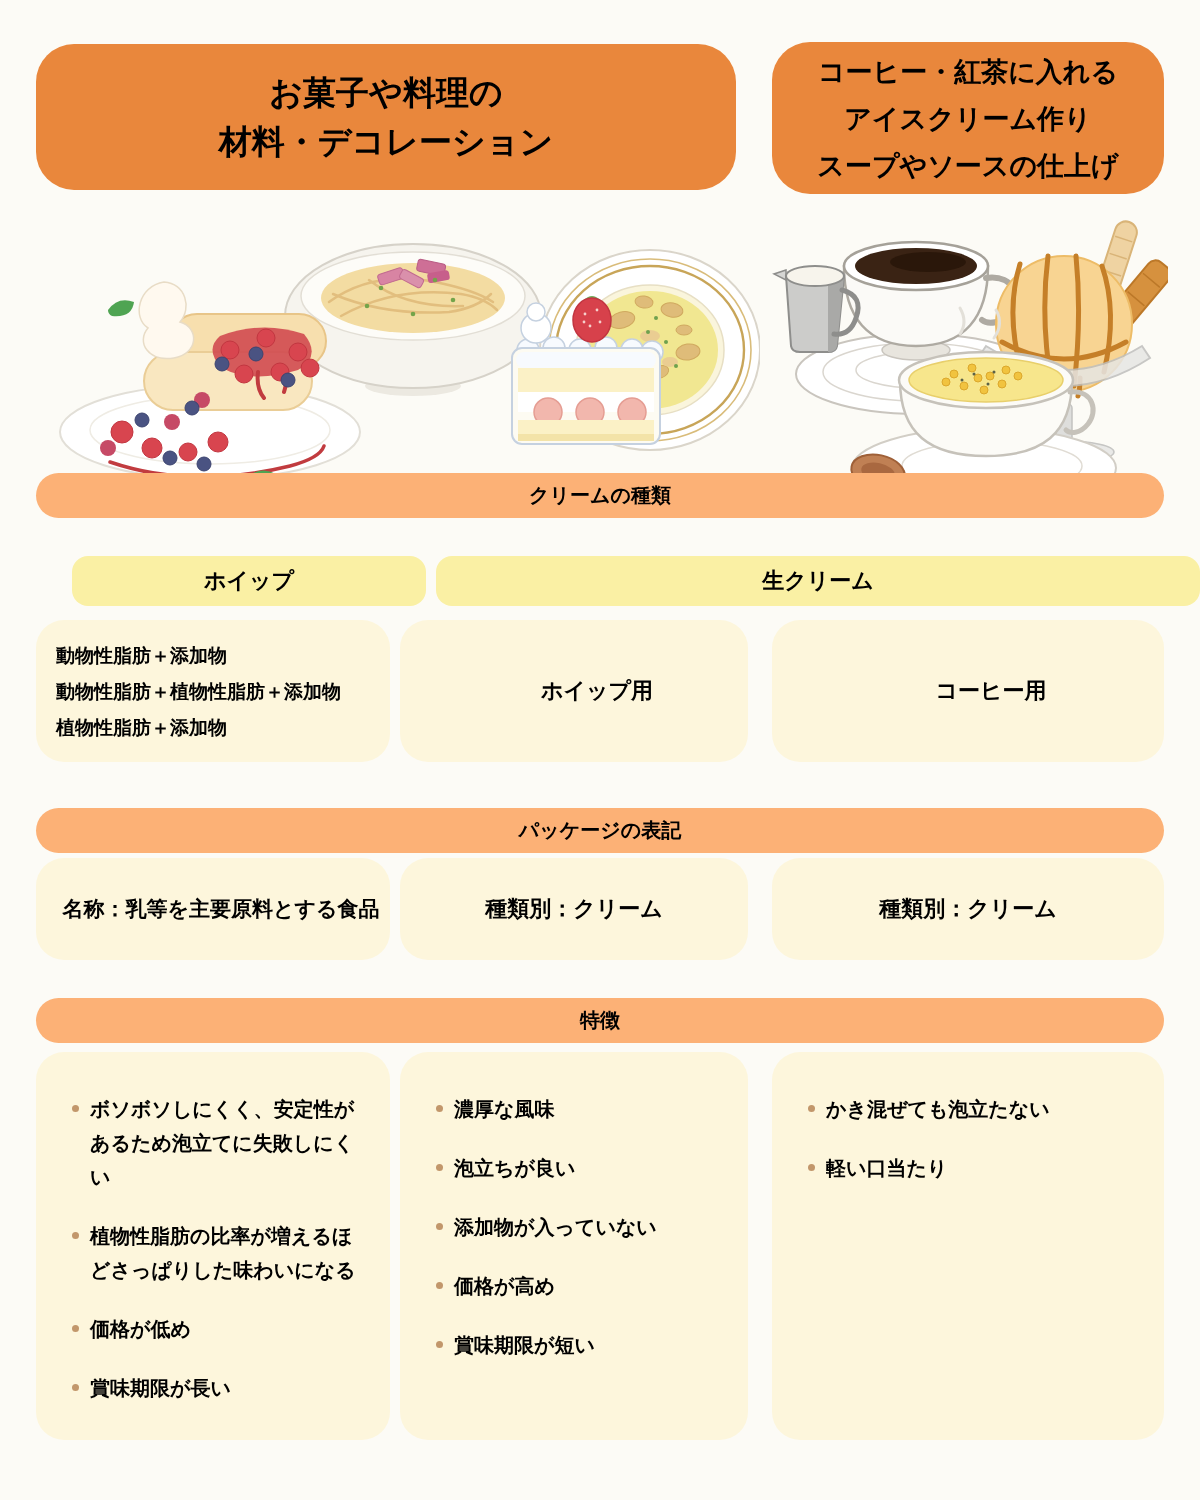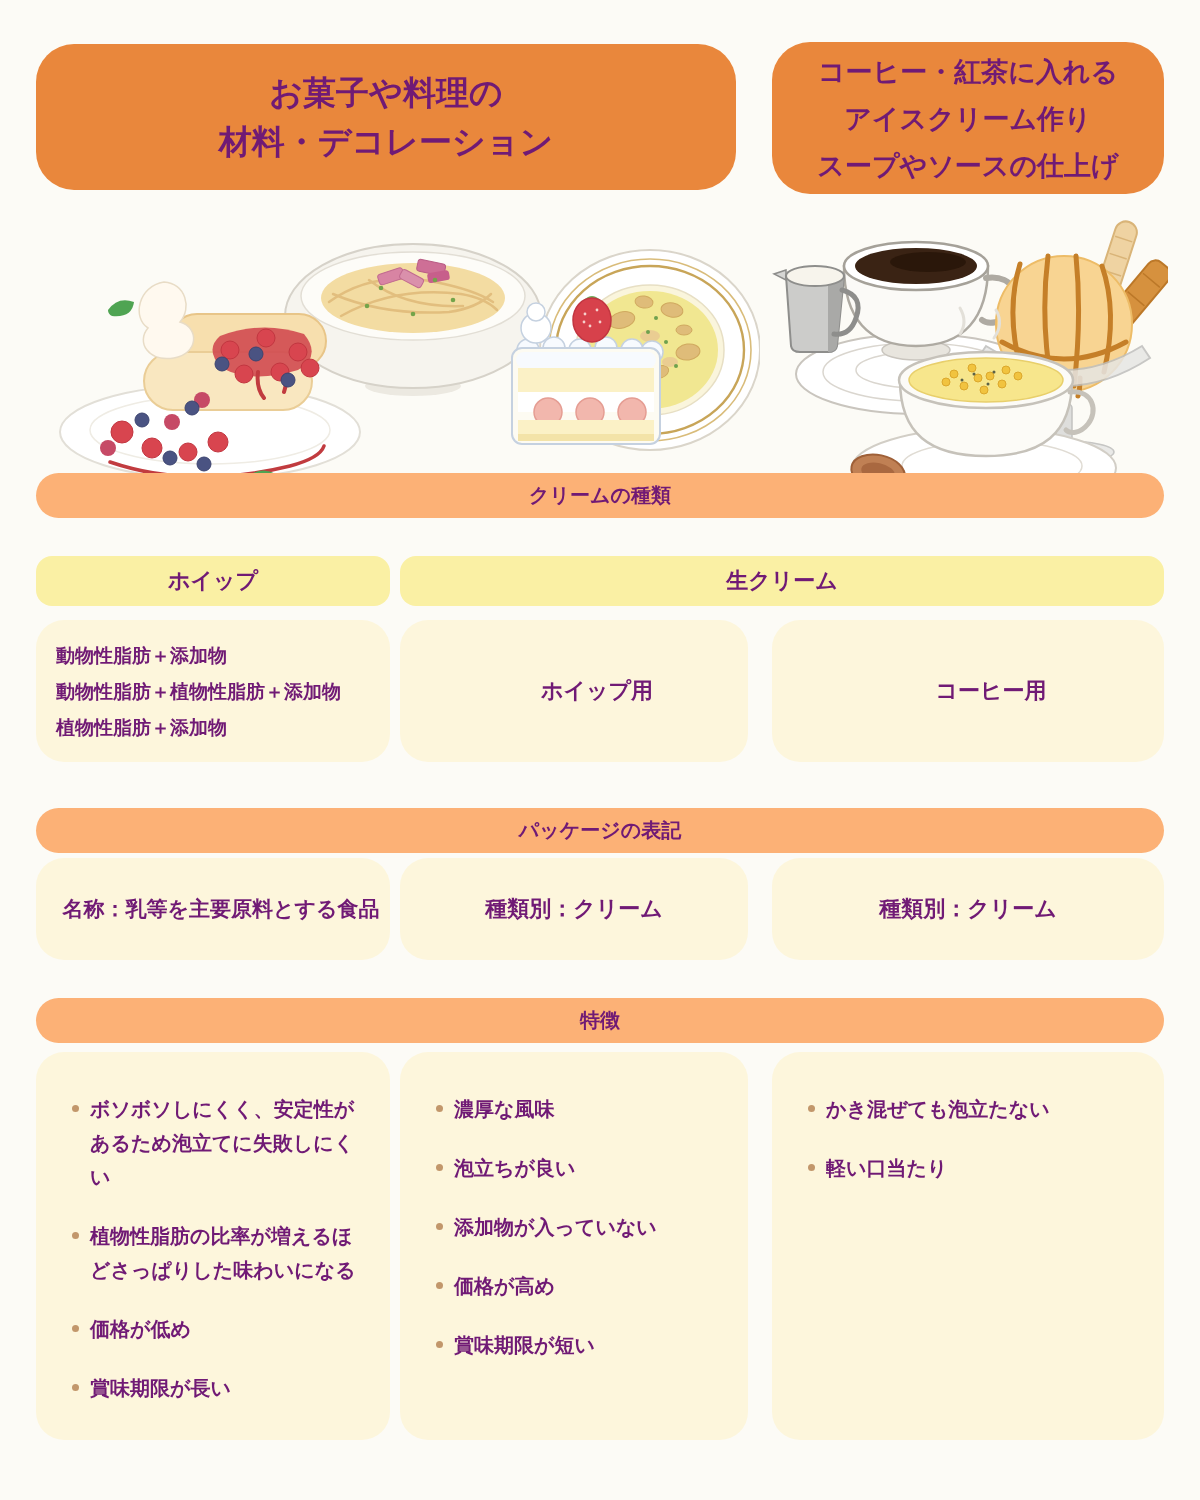--- a/index.html
+++ b/index.html
@@ -1,33 +1,33 @@
 <!DOCTYPE html>
 <html><head>
 <meta charset="utf-8">
 <style>
   html,body{margin:0;padding:0;background:#FCFBF6;}
   #page{
     position:relative;width:1200px;height:1500px;background:#FCFBF6;overflow:hidden;
-    font-family:"DejaVu Sans","Liberation Sans",sans-serif;font-weight:bold;color:#701a75;
+    font-family:"DejaVu Sans","Liberation Sans",sans-serif;font-weight:bold;color:#000000;
   }
   .abs{position:absolute;box-sizing:border-box;justify-content:center;}
   .title-card{
     background:#E9873C;border-radius:38px;display:flex;flex-direction:column;
     justify-content:center;align-items:center;text-align:center;
   }
   .title-card.left{left:36px;top:44px;width:700px;height:146px;font-size:33px;line-height:49px;}
   .title-card.right{left:772px;top:42px;width:392px;height:152px;font-size:27px;line-height:47px;}
   .banner{
     background:#FCB176;border-radius:23px;display:flex;align-items:center;justify-content:center;
     left:36px;width:1128px;height:45px;font-size:20px;
   }
   .hdr{
     background:#FAF0A4;border-radius:16px;display:flex;align-items:center;justify-content:center;
-    top:556px;height:50px;font-size:22px;
+    top:556px;height:50px;font-size:22px;margin-left:36px;
   }
   .cell{background:#FDF6DC;border-radius:28px;}
   .cell.center{display:flex;align-items:center;justify-content:center;font-size:22px;text-align:center;}
   .col-a{left:36px;width:354px;}
   .col-b{left:400px;width:348px;}
   .col-c{left:772px;width:392px;}
   .row1{top:620px;height:142px;padding-left:46px;}
   .row2{top:858px;height:102px;}
   .row3{top:1052px;height:388px;}
   .comp{display:flex;flex-direction:column;justify-content:center;padding-left:20px;font-size:19px;line-height:36px;}

